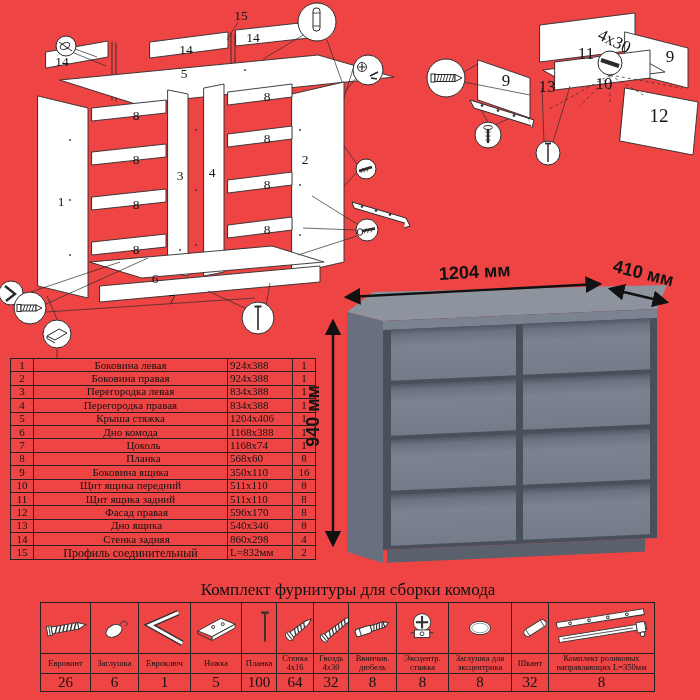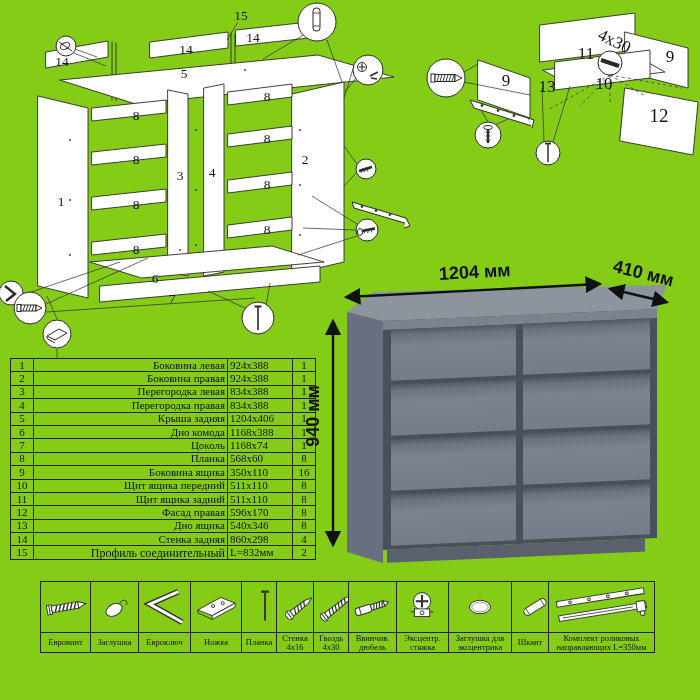--- a/index.html
+++ b/index.html
@@ -1,29 +1,29 @@
 <!DOCTYPE html>
 <html><head>
 <meta charset="utf-8">
 <style>
   html,body{margin:0;padding:0;background:#fff;}
-  .screen{position:relative;width:700px;height:700px;background:#84cc16;overflow:hidden;
+  .screen{position:relative;width:700px;height:700px;background:#ef4444;overflow:hidden;
           font-family:"Liberation Serif",serif;color:#111;}
   .abs{position:absolute;}
   svg text{font-family:"Liberation Serif",serif;fill:#151515;}
   .dim-label{font-family:"Liberation Sans",sans-serif;font-weight:bold;font-size:18px;fill:#111;}
   .num{font-size:13.5px;}
   .dnum{font-size:17px;}
   .dnum-big{font-size:19px;}
 
   
   .parts-table{position:absolute;left:10px;top:358px;border-collapse:collapse;font-size:11px;}
   .parts-table td{border:1px solid #222;height:12.4px;padding:0 2px;line-height:1;white-space:nowrap;}
   .c-num{width:18px;text-align:center;}
-  .c-name{width:163px;text-align:right;}
+  .c-name{width:163px;text-align:center;}
   .c-size{width:60px;}
   .c-qty{width:18px;text-align:center;}
   .parts-table tr:nth-child(7) .c-name,
   .parts-table tr:nth-child(8) .c-name{padding-left:28px;}
   .parts-table tr:nth-child(12) .c-name,
   .parts-table tr:nth-child(13) .c-name,
   .parts-table tr:nth-child(14) .c-name{padding-left:14px;}
   .parts-table tr:nth-child(15) .c-name{font-size:12px;}
 
   
@@ -321,21 +321,21 @@
         <td class="c-qty">1</td>
       </tr>
         <tr>
         <td class="c-num">4</td>
         <td class="c-name">Перегородка правая</td>
         <td class="c-size">834x388</td>
         <td class="c-qty">1</td>
       </tr>
         <tr>
         <td class="c-num">5</td>
-        <td class="c-name">Крыша задняя</td>
+        <td class="c-name">Крыша стяжка</td>
         <td class="c-size">1204x406</td>
         <td class="c-qty">1</td>
       </tr>
         <tr>
         <td class="c-num">6</td>
         <td class="c-name">Дно комода</td>
         <td class="c-size">1168x388</td>
         <td class="c-qty">1</td>
       </tr>
         <tr>
@@ -389,20 +389,21 @@
         <tr>
         <td class="c-num">15</td>
         <td class="c-name">Профиль соединительный</td>
         <td class="c-size">L=832мм</td>
         <td class="c-qty">2</td>
       </tr>
       </tbody>
   </table>
 
   <div class="hw">
+    <div class="hw-title">Комплект фурнитуры для сборки комода</div>
     <table class="hw-table">
       <colgroup>
         <col style="width:50px">
           <col style="width:48px">
           <col style="width:52px">
           <col style="width:51px">
         <col style="width:35px">
           <col style="width:37px">
           <col style="width:35px">
           <col style="width:48px">
@@ -536,17 +537,31 @@
         <td class="hw-name-cell">Ножка</td>
         <td class="hw-name-cell">Планка</td>
         <td class="hw-name-cell">Стенка 4х16</td>
         <td class="hw-name-cell">Гвоздь 4х30</td>
         <td class="hw-name-cell">Ввинчив. дюбель</td>
         <td class="hw-name-cell">Эксцентр. стяжка</td>
         <td class="hw-name-cell">Заглушка для эксцентрика</td>
         <td class="hw-name-cell">Шкант</td>
         <td class="hw-name-cell">Комплект роликовых направляющих L=350мм</td>
       </tr>
+      <tr>
+        <td class="hw-qty-cell">26</td>
+        <td class="hw-qty-cell">6</td>
+        <td class="hw-qty-cell">1</td>
+        <td class="hw-qty-cell">5</td>
+        <td class="hw-qty-cell">100</td>
+        <td class="hw-qty-cell">64</td>
+        <td class="hw-qty-cell">32</td>
+        <td class="hw-qty-cell">8</td>
+        <td class="hw-qty-cell">8</td>
+        <td class="hw-qty-cell">8</td>
+        <td class="hw-qty-cell">32</td>
+        <td class="hw-qty-cell">8</td>
+      </tr>
       </tbody>
     </table>
   </div>
 
 </div>
 
 </body></html>

